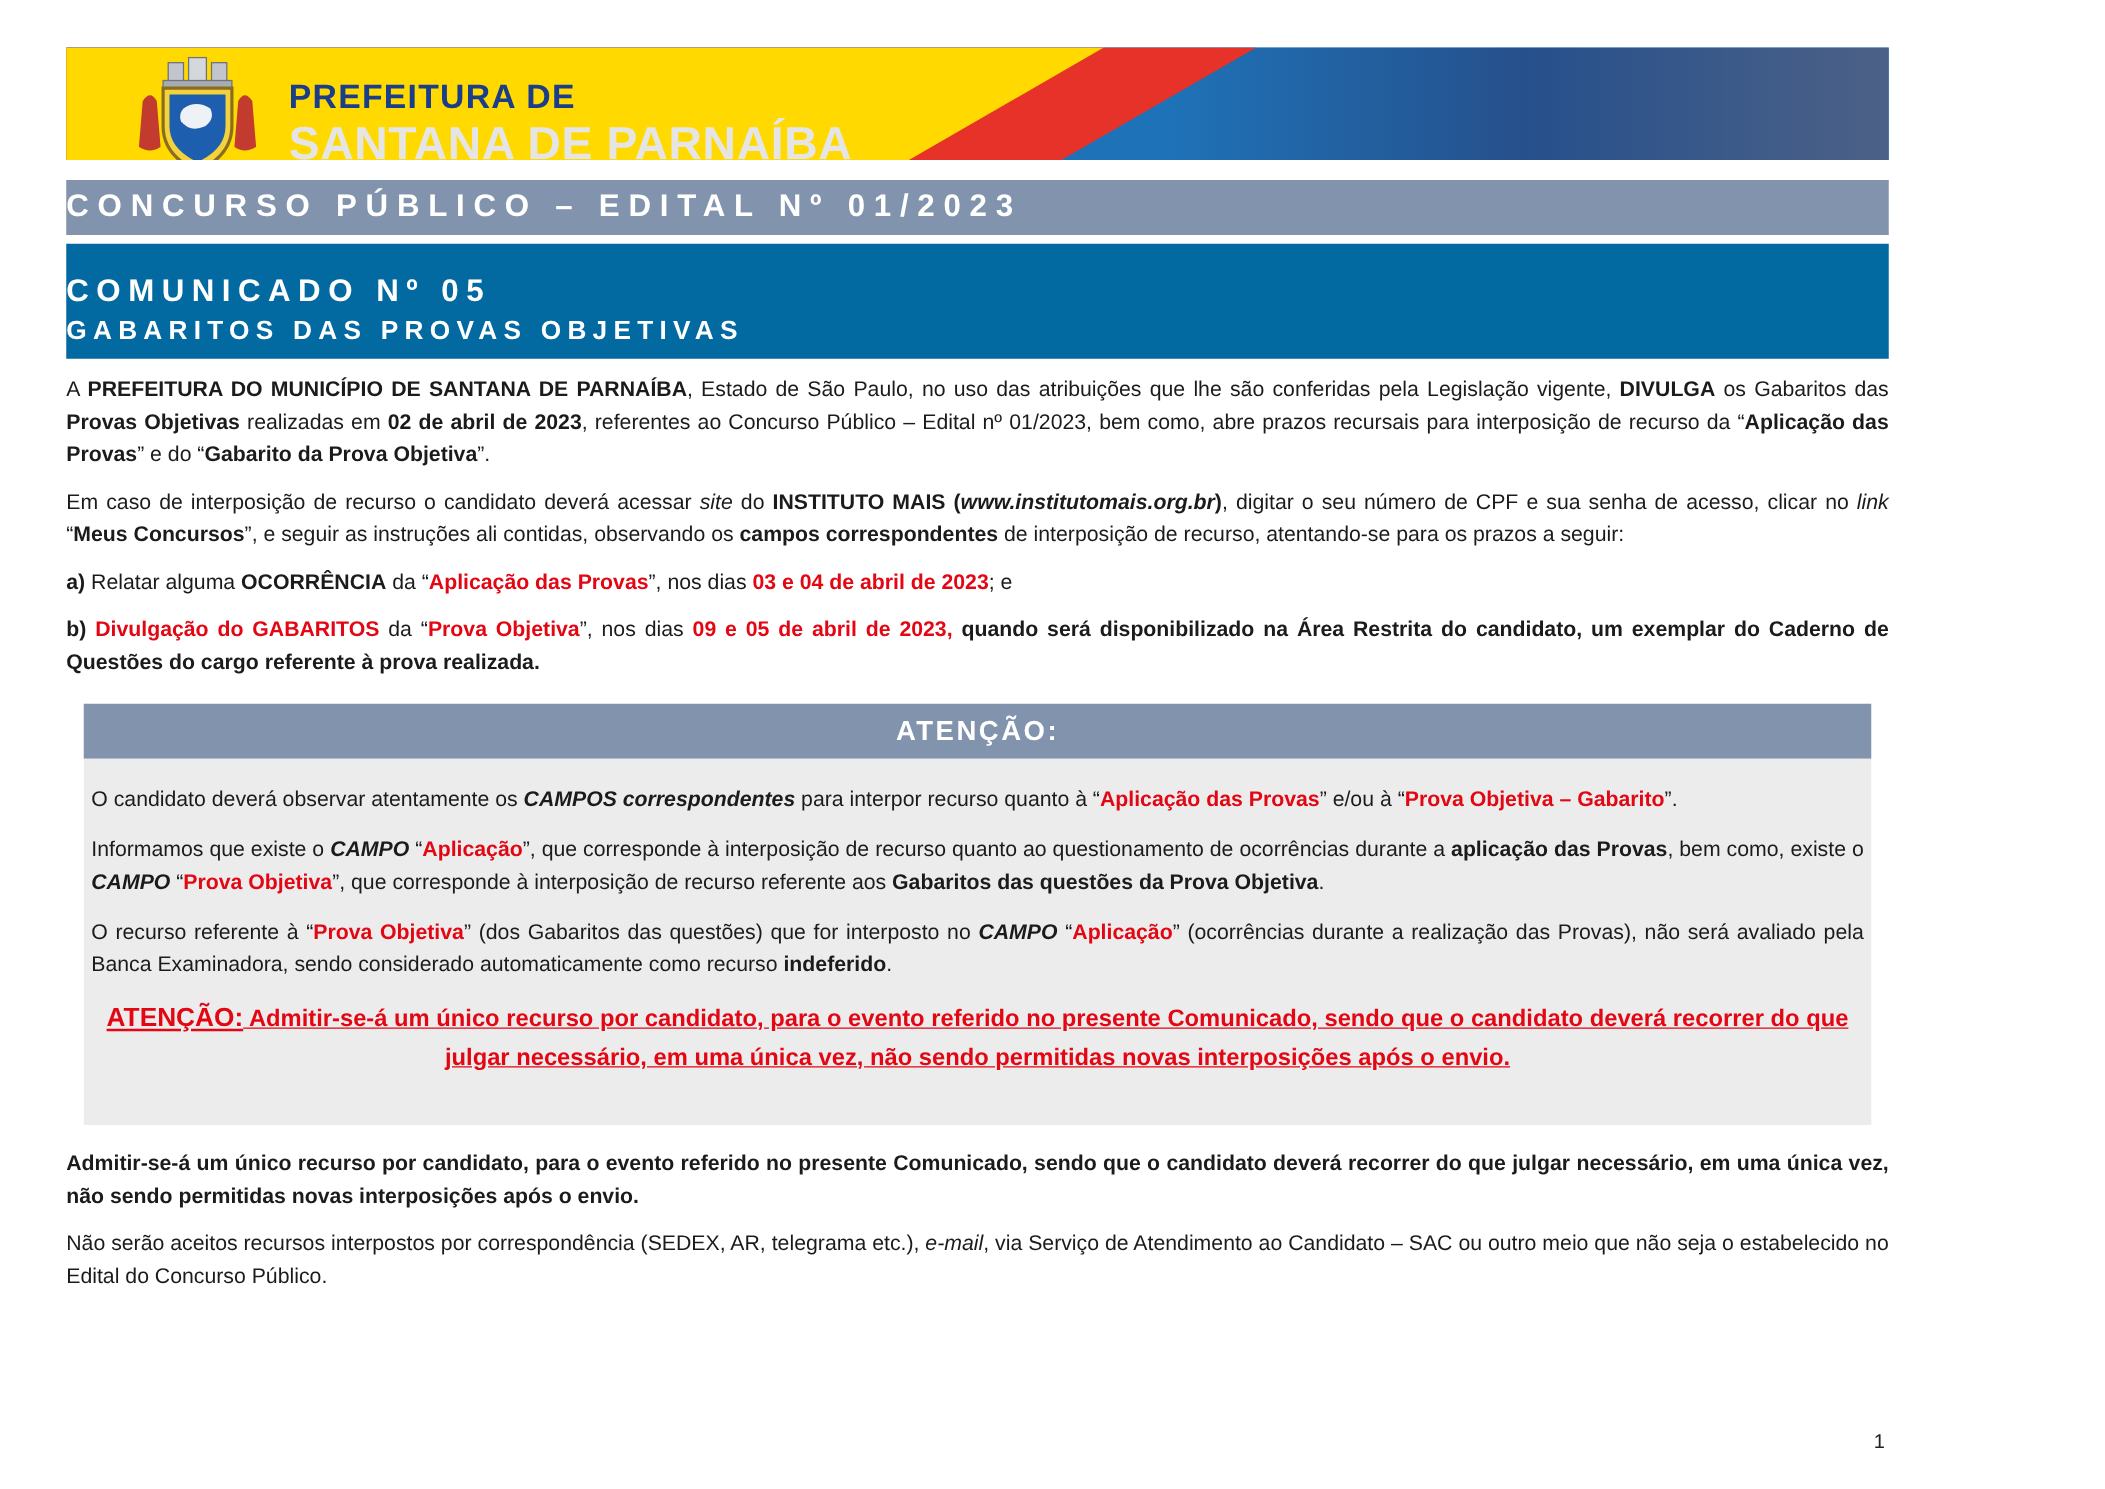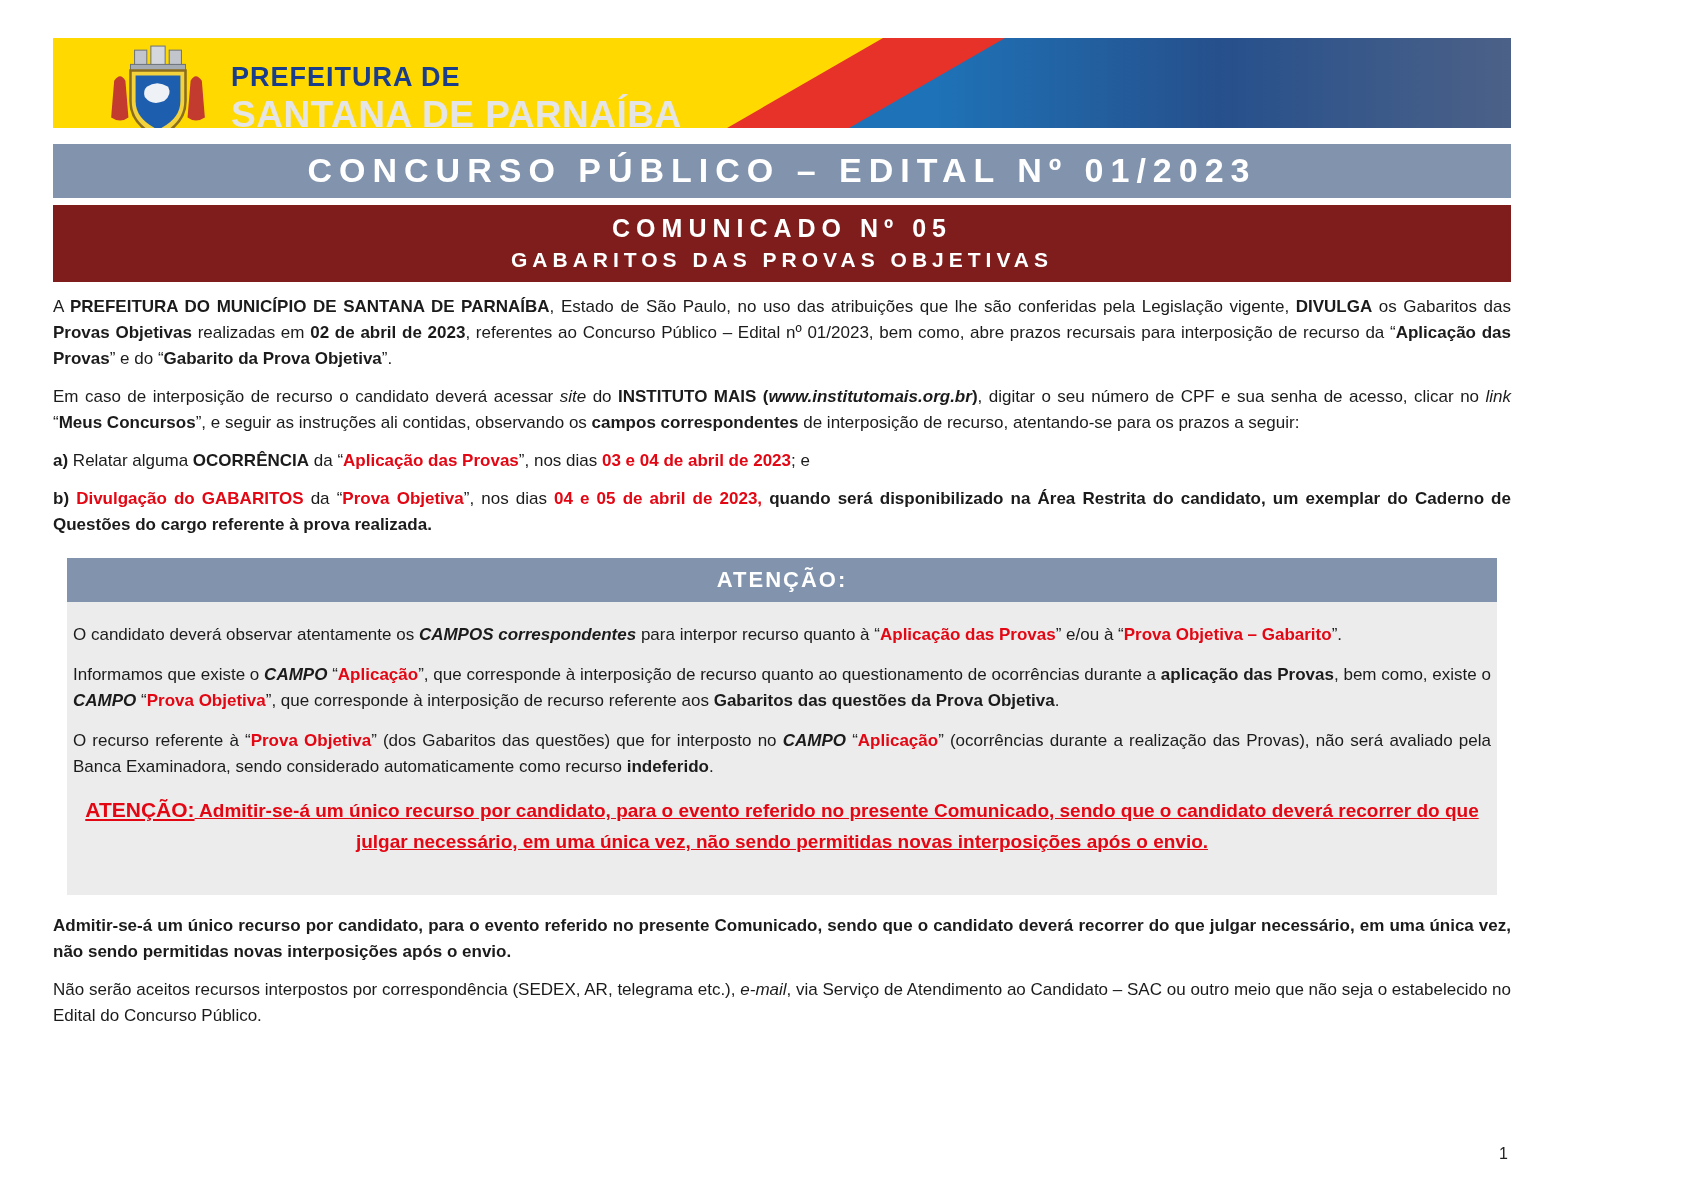--- a/index.html
+++ b/index.html
@@ -13,23 +13,23 @@
   .banner{position:relative;height:90px;overflow:hidden;background:#1e73b8;}
   .band-blue{position:absolute;inset:0;background:linear-gradient(90deg,#1e73b8 0%,#1e73b8 60%,#26508c 80%,#4c6187 100%);}
   .band-red{position:absolute;top:0;left:0;height:114px;width:952px;background:#e63228;transform:skewX(-60deg);transform-origin:left top;}
   .band-yellow{position:absolute;top:0;left:0;height:114px;width:830px;background:#ffd900;transform:skewX(-60deg);transform-origin:left top;}
   .crest{position:absolute;left:42px;top:4px;}
   .org{position:absolute;left:178px;top:26px;line-height:1;}
   .org1{font-size:27px;font-weight:bold;color:#1a3e8a;letter-spacing:1px;}
   .org2{font-size:37px;font-weight:bold;color:#e5e5e5;margin-top:5px;letter-spacing:0.5px;}
 
   
-  .titlebar{margin-top:16px;background:#8193ad;color:#fff;text-align:center;
-    font-weight:bold;font-size:34px;letter-spacing:7px;padding:7px 0 8px;}
-  .subbar{margin-top:7px;background:#7f1d1d;color:#fff;text-align:center;padding:9px 0 10px;}
+  .titlebar{margin-top:16px;background:#8193ad;color:#fff;text-align:left;
+    font-weight:bold;font-size:25px;letter-spacing:7px;padding:7px 0 8px;}
+  .subbar{margin-top:7px;background:#0369a1;color:#fff;text-align:left;padding:24px 0 10px;}
   .subbar .s1{font-size:25px;font-weight:bold;letter-spacing:6px;}
   .subbar .s2{font-size:21px;font-weight:bold;letter-spacing:5px;margin-top:5px;}
 
   
   .para{font-size:17px;line-height:26px;text-align:justify;margin:12px 0;}
   .b{font-weight:bold;}
   .i{font-style:italic;}
   .r{color:#e30613;}
   .u{text-decoration:underline;}
   .B{font-size:21px;}
@@ -84,21 +84,21 @@
   </div>
 
   <div class="subbar">
     <div class="s1">COMUNICADO Nº 05</div>
     <div class="s2">GABARITOS DAS PROVAS OBJETIVAS</div>
   </div>
 
   <p class="para"><span>A </span><span class="b">PREFEITURA DO MUNICÍPIO DE SANTANA DE PARNAÍBA</span><span>, Estado de São Paulo, no uso das atribuições que lhe são conferidas pela Legislação vigente, </span><span class="b">DIVULGA</span><span> os Gabaritos das </span><span class="b">Provas Objetivas</span><span> realizadas em </span><span class="b">02 de abril de 2023</span><span>, referentes ao Concurso Público – Edital nº 01/2023, bem como, abre prazos recursais para interposição de recurso da “</span><span class="b">Aplicação das Provas</span><span>” e do “</span><span class="b">Gabarito da Prova Objetiva</span><span>”.</span></p>
   <p class="para"><span>Em caso de interposição de recurso o candidato deverá acessar </span><span class="i">site</span><span> do </span><span class="b">INSTITUTO MAIS</span><span class="b"> (</span><span class="b i">www.institutomais.org.br</span><span class="b">)</span><span>, digitar o seu número de CPF e sua senha de acesso, clicar no </span><span class="i">link</span><span> “</span><span class="b">Meus Concursos</span><span>”, e seguir as instruções ali contidas, observando os </span><span class="b">campos correspondentes</span><span> de interposição de recurso, atentando-se para os prazos a seguir:</span></p>
   <p class="para"><span class="b">a)</span><span> Relatar alguma </span><span class="b">OCORRÊNCIA</span><span> da “</span><span class="b r">Aplicação das Provas</span><span>”, nos dias </span><span class="b r">03 e 04 de abril de 2023</span><span>; e</span></p>
-  <p class="para"><span class="b">b) </span><span class="b r">Divulgação do GABARITOS</span><span> da “</span><span class="b r">Prova Objetiva</span><span>”, nos dias </span><span class="b r">04 e 05 de abril de 2023,</span><span class="b"> quando será disponibilizado na Área Restrita do candidato, um exemplar do Caderno de Questões do cargo referente à prova realizada.</span></p>
+  <p class="para"><span class="b">b) </span><span class="b r">Divulgação do GABARITOS</span><span> da “</span><span class="b r">Prova Objetiva</span><span>”, nos dias </span><span class="b r">09 e 05 de abril de 2023,</span><span class="b"> quando será disponibilizado na Área Restrita do candidato, um exemplar do Caderno de Questões do cargo referente à prova realizada.</span></p>
 
   <div class="attn">
     <div class="attn-head">
       <span>ATENÇÃO:</span>
     </div>
     <div class="attn-body">
       <p class="para"><span>O candidato deverá observar atentamente os </span><span class="b i">CAMPOS correspondentes</span><span> para interpor recurso quanto à “</span><span class="b r">Aplicação das Provas</span><span>” e/ou à “</span><span class="b r">Prova Objetiva – Gabarito</span><span>”.</span></p>
       <p class="para"><span>Informamos que existe o </span><span class="b i">CAMPO</span><span> “</span><span class="b r">Aplicação</span><span>”, que corresponde à interposição de recurso quanto ao questionamento de ocorrências durante a </span><span class="b">aplicação das Provas</span><span>, bem como, existe o </span><span class="b i">CAMPO</span><span> “</span><span class="b r">Prova Objetiva</span><span>”, que corresponde à interposição de recurso referente aos </span><span class="b">Gabaritos das questões da Prova Objetiva</span><span>.</span></p>
       <p class="para"><span>O recurso referente à “</span><span class="b r">Prova Objetiva</span><span>” (dos Gabaritos das questões) que for interposto no </span><span class="b i">CAMPO</span><span> “</span><span class="b r">Aplicação</span><span>” (ocorrências durante a realização das Provas), não será avaliado pela Banca Examinadora, sendo considerado automaticamente como recurso </span><span class="b">indeferido</span><span>.</span></p>
       <p class="para warning"><span class="b r u B">ATENÇÃO:</span><span class="b r u"> Admitir-se-á um único recurso por candidato, para o evento referido no presente Comunicado, sendo que o candidato deverá recorrer do que julgar necessário, em uma única vez, não sendo permitidas novas interposições após o envio.</span></p>

